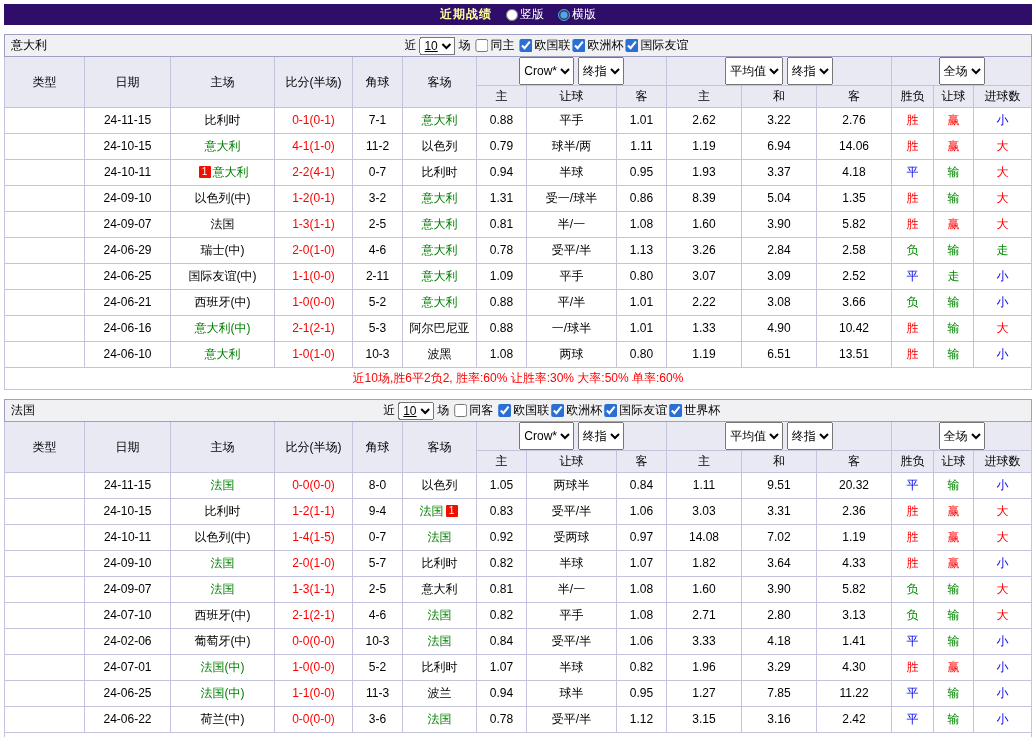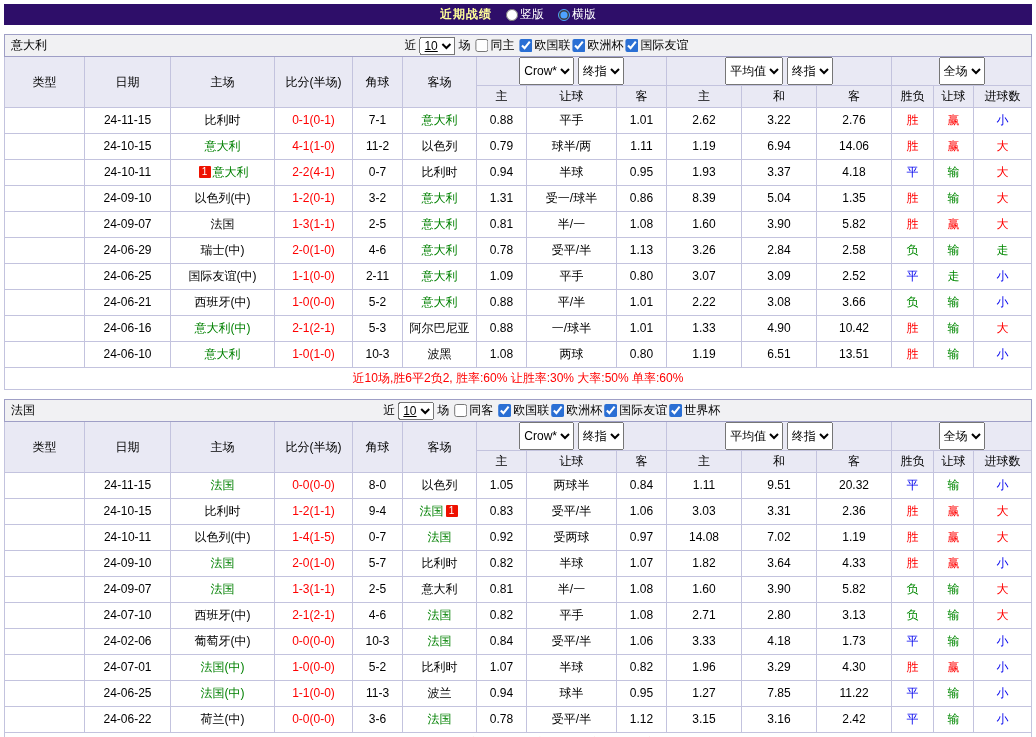--- a/index.html
+++ b/index.html
@@ -531,21 +531,21 @@
             <td>24-02-06</td>
             <td class="team">葡萄牙(中)</td>
             <td class="score">0-0(0-0)</td>
             <td>10-3</td>
             <td class="team focus">法国</td>
             <td>0.84</td>
             <td>受平/半</td>
             <td>1.06</td>
             <td>3.33</td>
             <td>4.18</td>
-            <td>1.73</td>
+            <td>1.41</td>
             <td class="c-blue">平</td>
             <td class="c-green">输</td>
             <td class="c-blue">小</td>
           </tr>
           <tr>
             <td class="type-cell">欧洲杯</td>
             <td>24-07-01</td>
             <td class="team focus">法国(中)</td>
             <td class="score">1-0(0-0)</td>
             <td>5-2</td>

